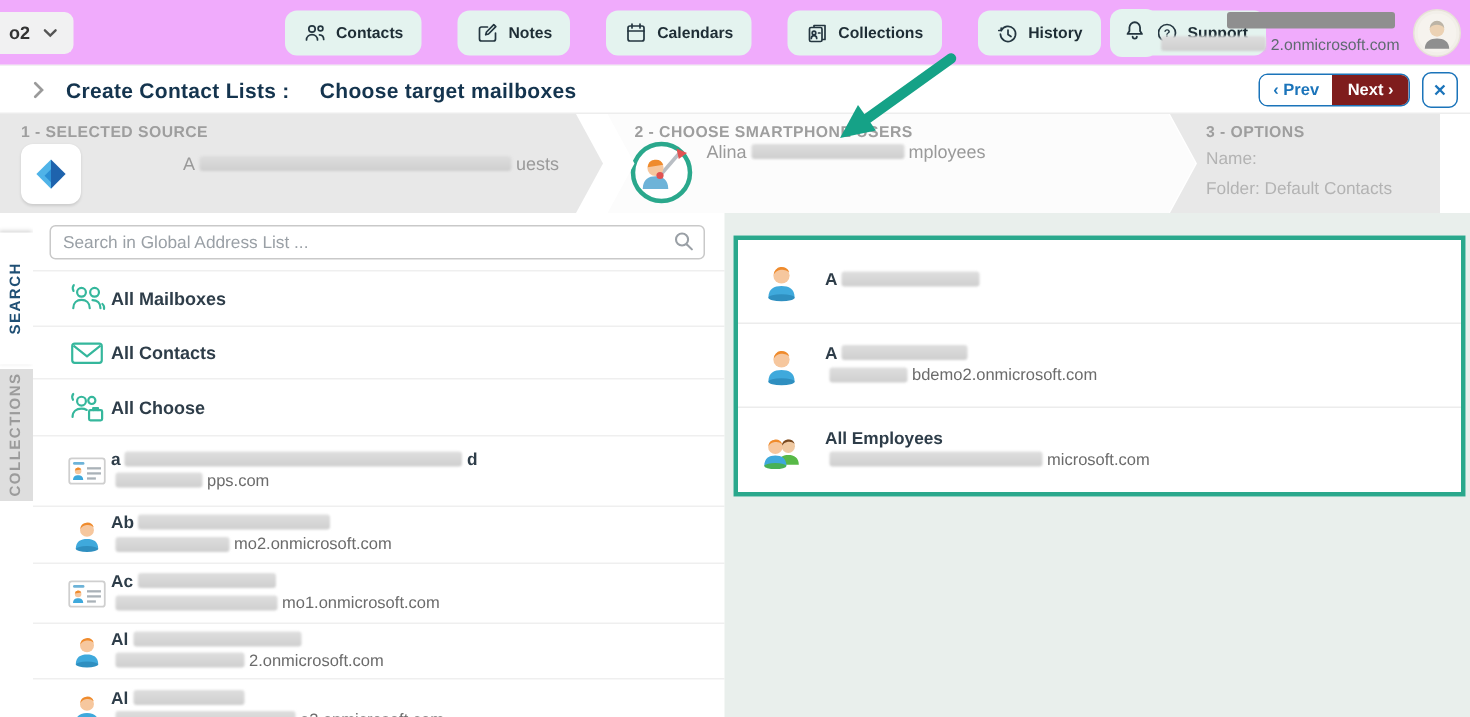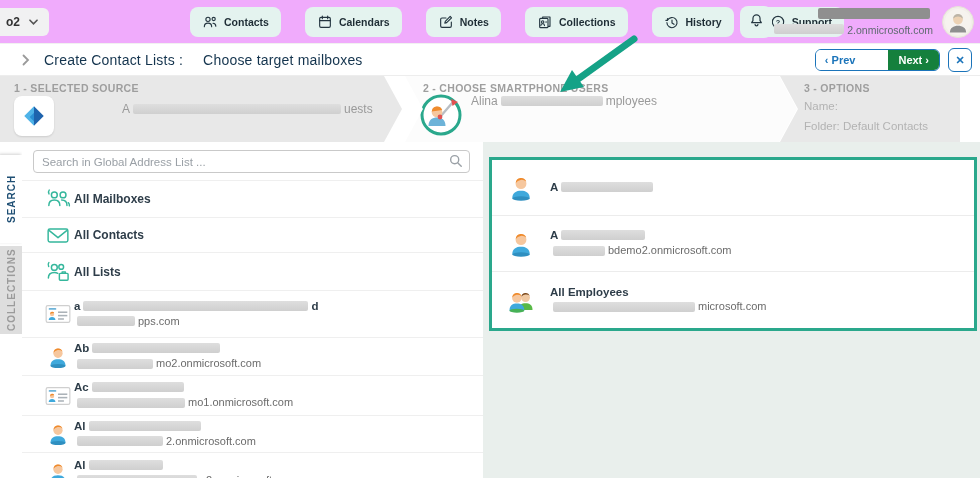--- a/index.html
+++ b/index.html
@@ -19,26 +19,26 @@
   .acct-line2 { display:flex; align-items:center; font-size:10.5px; color:#5f6a70; }
   .avatar { width:32px; height:32px; border-radius:50%; background:#f2efe9; border:1px solid #e7e2d8; display:flex; align-items:center; justify-content:center; overflow:hidden; }
 
   
   .rd { display:inline-block; height:10px; background:linear-gradient(#dedede,#cfcfcf); border-radius:2px; vertical-align:middle; margin:0 3px 2px 3px; filter:blur(.6px); }
   .rd.dark { background:#8f8f8f; height:11px; filter:blur(.4px); }
 
   
   .pagehead { position:absolute; top:44px; left:0; width:980px; height:32px; background:#fff; border-bottom:1px solid #ededed; display:flex; align-items:center; }
   .crumb-chev { margin-left:22px; display:flex; }
-  .pagetitle { margin-left:14px; font-size:14px; font-weight:normal; color:#14344e; letter-spacing:.2px; }
+  .pagetitle { margin-left:14px; font-size:14px; font-weight:bold; color:#14344e; letter-spacing:.2px; }
   .pagetitle .sub { margin-left:16px; }
   .head-actions { position:absolute; right:8px; top:4px; display:flex; align-items:center; gap:8px; }
-  .pnwrap { display:flex; border:1.5px solid #1b74ba; border-radius:6px; overflow:hidden;gap:24px; }
+  .pnwrap { display:flex; border:1.5px solid #1b74ba; border-radius:6px; overflow:hidden; }
   .btn-prev { background:#fff; color:#1b74ba; border:none; font-family:inherit; font-size:11px; font-weight:bold; padding:4px 9px; cursor:pointer; }
-  .btn-next { background:#15803d; color:#fff; border:none; font-family:inherit; font-size:11px; font-weight:bold; padding:4px 10px; cursor:pointer; }
+  .btn-next { background:#7f1d1d; color:#fff; border:none; font-family:inherit; font-size:11px; font-weight:bold; padding:4px 10px; cursor:pointer; }
   .btn-close { width:24px; height:24px; border:1.5px solid #1b74ba; border-radius:6px; background:#fff; color:#1b74ba; font-size:11px; font-weight:bold; cursor:pointer; display:flex; align-items:center; justify-content:center; font-family:inherit; }
 
   
   .steps { position:absolute; top:76px; left:0; width:980px; height:66px; background:#fff; }
   .step { position:absolute; top:0; height:66px; }
   .step1 { left:0; width:402px; background:#e8e8e8; clip-path:polygon(0 0, calc(100% - 18px) 0, 100% 50%, calc(100% - 18px) 100%, 0 100%); }
   .step2 { left:405px; width:392px; background:#fcfcfc; clip-path:polygon(0 0, calc(100% - 18px) 0, 100% 50%, calc(100% - 18px) 100%, 0 100%, 18px 50%); }
   .step3 { left:780px; width:180px; background:#e8e8e8; clip-path:polygon(0 0, 100% 0, 100% 100%, 0 100%, 18px 50%); }
   .step-title { position:absolute; top:6px; font-size:10.5px; font-weight:bold; color:#9e9e9e; letter-spacing:.3px; }
   .step-text { position:absolute; font-size:12px; color:#9a9a9a; }
@@ -95,37 +95,37 @@
             <circle cx="9" cy="8" r="3.2"></circle>
               <path d="M3.5 19c0-3.4 2.5-5.4 5.5-5.4s5.5 2 5.5 5.4"></path>
             <circle cx="17.5" cy="7.5" r="2.4"></circle>
               <path d="M16.5 13.8c2.6.1 4.2 1.8 4.2 4.6"></path>
           </svg>
         </span>
         <span>Contacts</span>
       </button>
       <button class="navbtn">
         <span>
+          <svg width="16" height="16" viewBox="0 0 24 24" fill="none" stroke="#243640" stroke-width="1.7" stroke-linecap="round" stroke-linejoin="round">
+            <path d="M20 12v6a2 2 0 0 1-2 2H6a2 2 0 0 1-2-2V8a2 2 0 0 1 2-2h6"></path>
+            <path d="M18.3 3.7l2 2L13 13l-2.8.8.8-2.8z"></path>
+          </svg>
+        </span>
+        <span>Notes</span>
+      </button>
+      <button class="navbtn">
+        <span>
           <svg width="16" height="16" viewBox="0 0 24 24" fill="none" stroke="#243640" stroke-width="1.7" stroke-linecap="round">
             <rect x="4" y="5" width="16" height="15" rx="2"></rect>
               <line x1="8" y1="3" x2="8" y2="7"></line>
               <line x1="16" y1="3" x2="16" y2="7"></line>
               <line x1="4" y1="10" x2="20" y2="10"></line>
           </svg>
         </span>
         <span>Calendars</span>
-      </button>
-      <button class="navbtn">
-        <span>
-          <svg width="16" height="16" viewBox="0 0 24 24" fill="none" stroke="#243640" stroke-width="1.7" stroke-linecap="round" stroke-linejoin="round">
-            <path d="M20 12v6a2 2 0 0 1-2 2H6a2 2 0 0 1-2-2V8a2 2 0 0 1 2-2h6"></path>
-            <path d="M18.3 3.7l2 2L13 13l-2.8.8.8-2.8z"></path>
-          </svg>
-        </span>
-        <span>Notes</span>
       </button>
       <button class="navbtn">
         <span>
           <svg width="16" height="16" viewBox="0 0 24 24" fill="none" stroke="#243640" stroke-width="1.7" stroke-linecap="round" stroke-linejoin="round">
             <path d="M8.5 6V4.5h11v14H17"></path>
             <rect x="4" y="6.5" width="12.5" height="14" rx="1.5"></rect>
             <circle cx="8.5" cy="12" r="1.8"></circle>
               <path d="M5.8 17.4c0-1.9 1.3-2.8 2.7-2.8s2.7.9 2.7 2.8"></path>
               <line x1="13" y1="12" x2="14.5" y2="12"></line>
           </svg>
@@ -294,21 +294,21 @@
         <span class="ic">
           <svg width="26" height="22" viewBox="0 0 28 24" fill="none" stroke="#35b79c" stroke-width="1.6" stroke-linecap="round" stroke-linejoin="round">
             <circle cx="10" cy="7" r="3.2"></circle>
               <path d="M3.5 18.5c0-4 2.8-6 6.5-6 1.4 0 2.7.3 3.8.9"></path>
             <path d="M3.8 6c-.8-1.6-.8-3 .2-4.2"></path>
               <circle cx="17.5" cy="6.5" r="2.6"></circle>
             <rect x="15.5" y="13.5" width="9.5" height="7.5" rx="1"></rect>
               <path d="M18.5 13.5v-1.5h3.5v1.5"></path>
           </svg>
         </span>
-        <span class="txt gname">All Lists</span>
+        <span class="txt gname">All Choose</span>
       </div>
 
       <div class="grow" style="height:47px">
         <span class="ic">
           <svg width="28" height="22" viewBox="0 0 32 26">
             <rect x="2" y="3" width="28" height="20" rx="2" fill="#fff" stroke="#cfcfcf" stroke-width="1.4"></rect>
             <rect x="5" y="6" width="9" height="2" rx="1" fill="#6db3d8"></rect>
             <circle cx="9" cy="13" r="2.6" fill="#f6c79e"></circle>
             <path d="M6.5 12.7a2.6 2.6 0 0 1 5-.8z" fill="#ef8b2d"></path>
             <path d="M5 20c0-2.6 1.8-3.6 4-3.6s4 1 4 3.6z" fill="#3fa9dc"></path>

